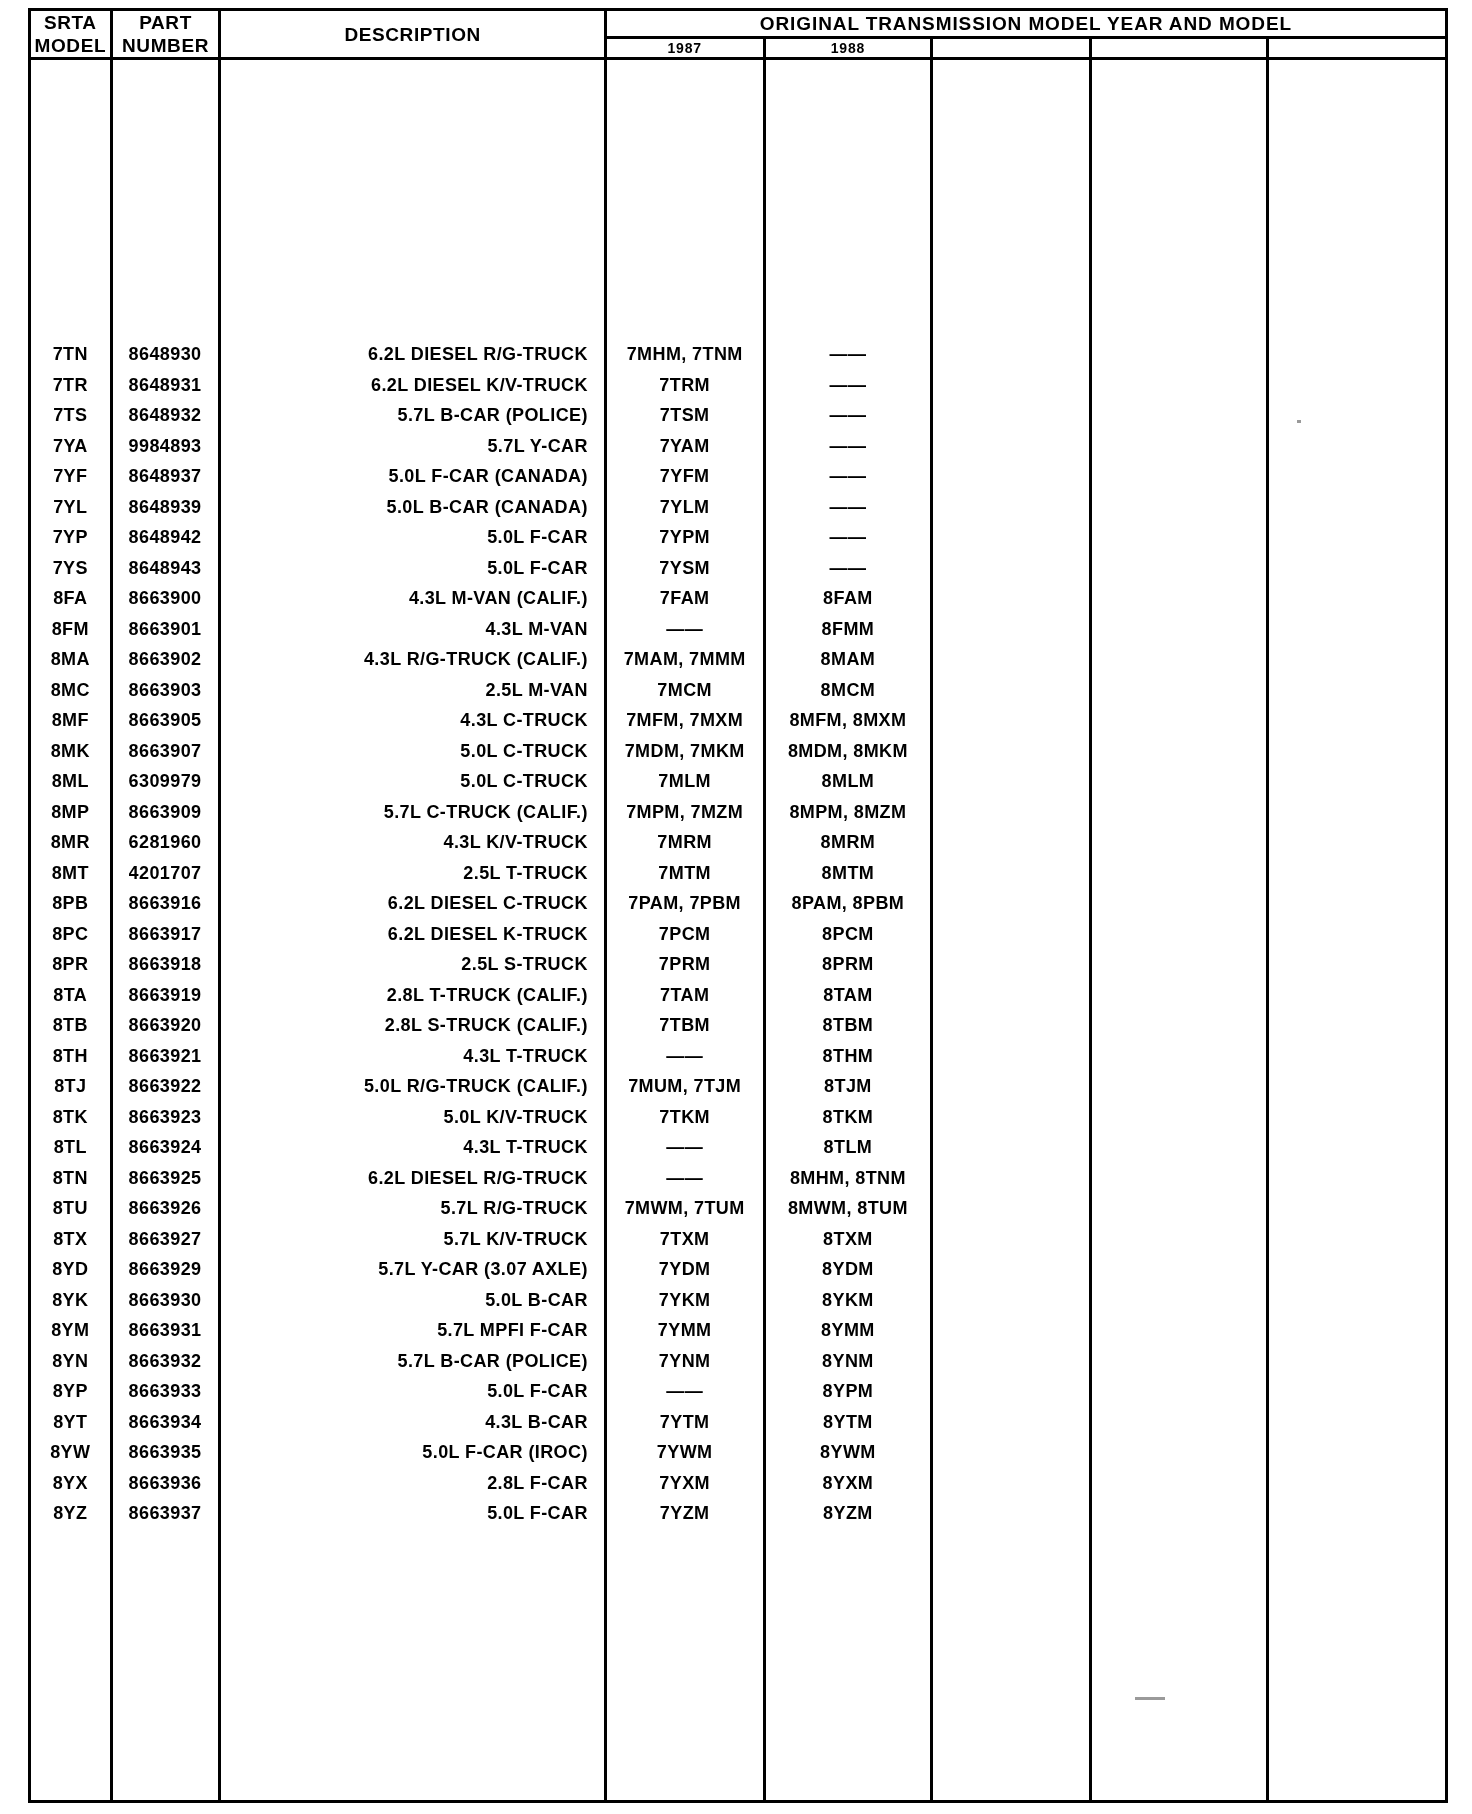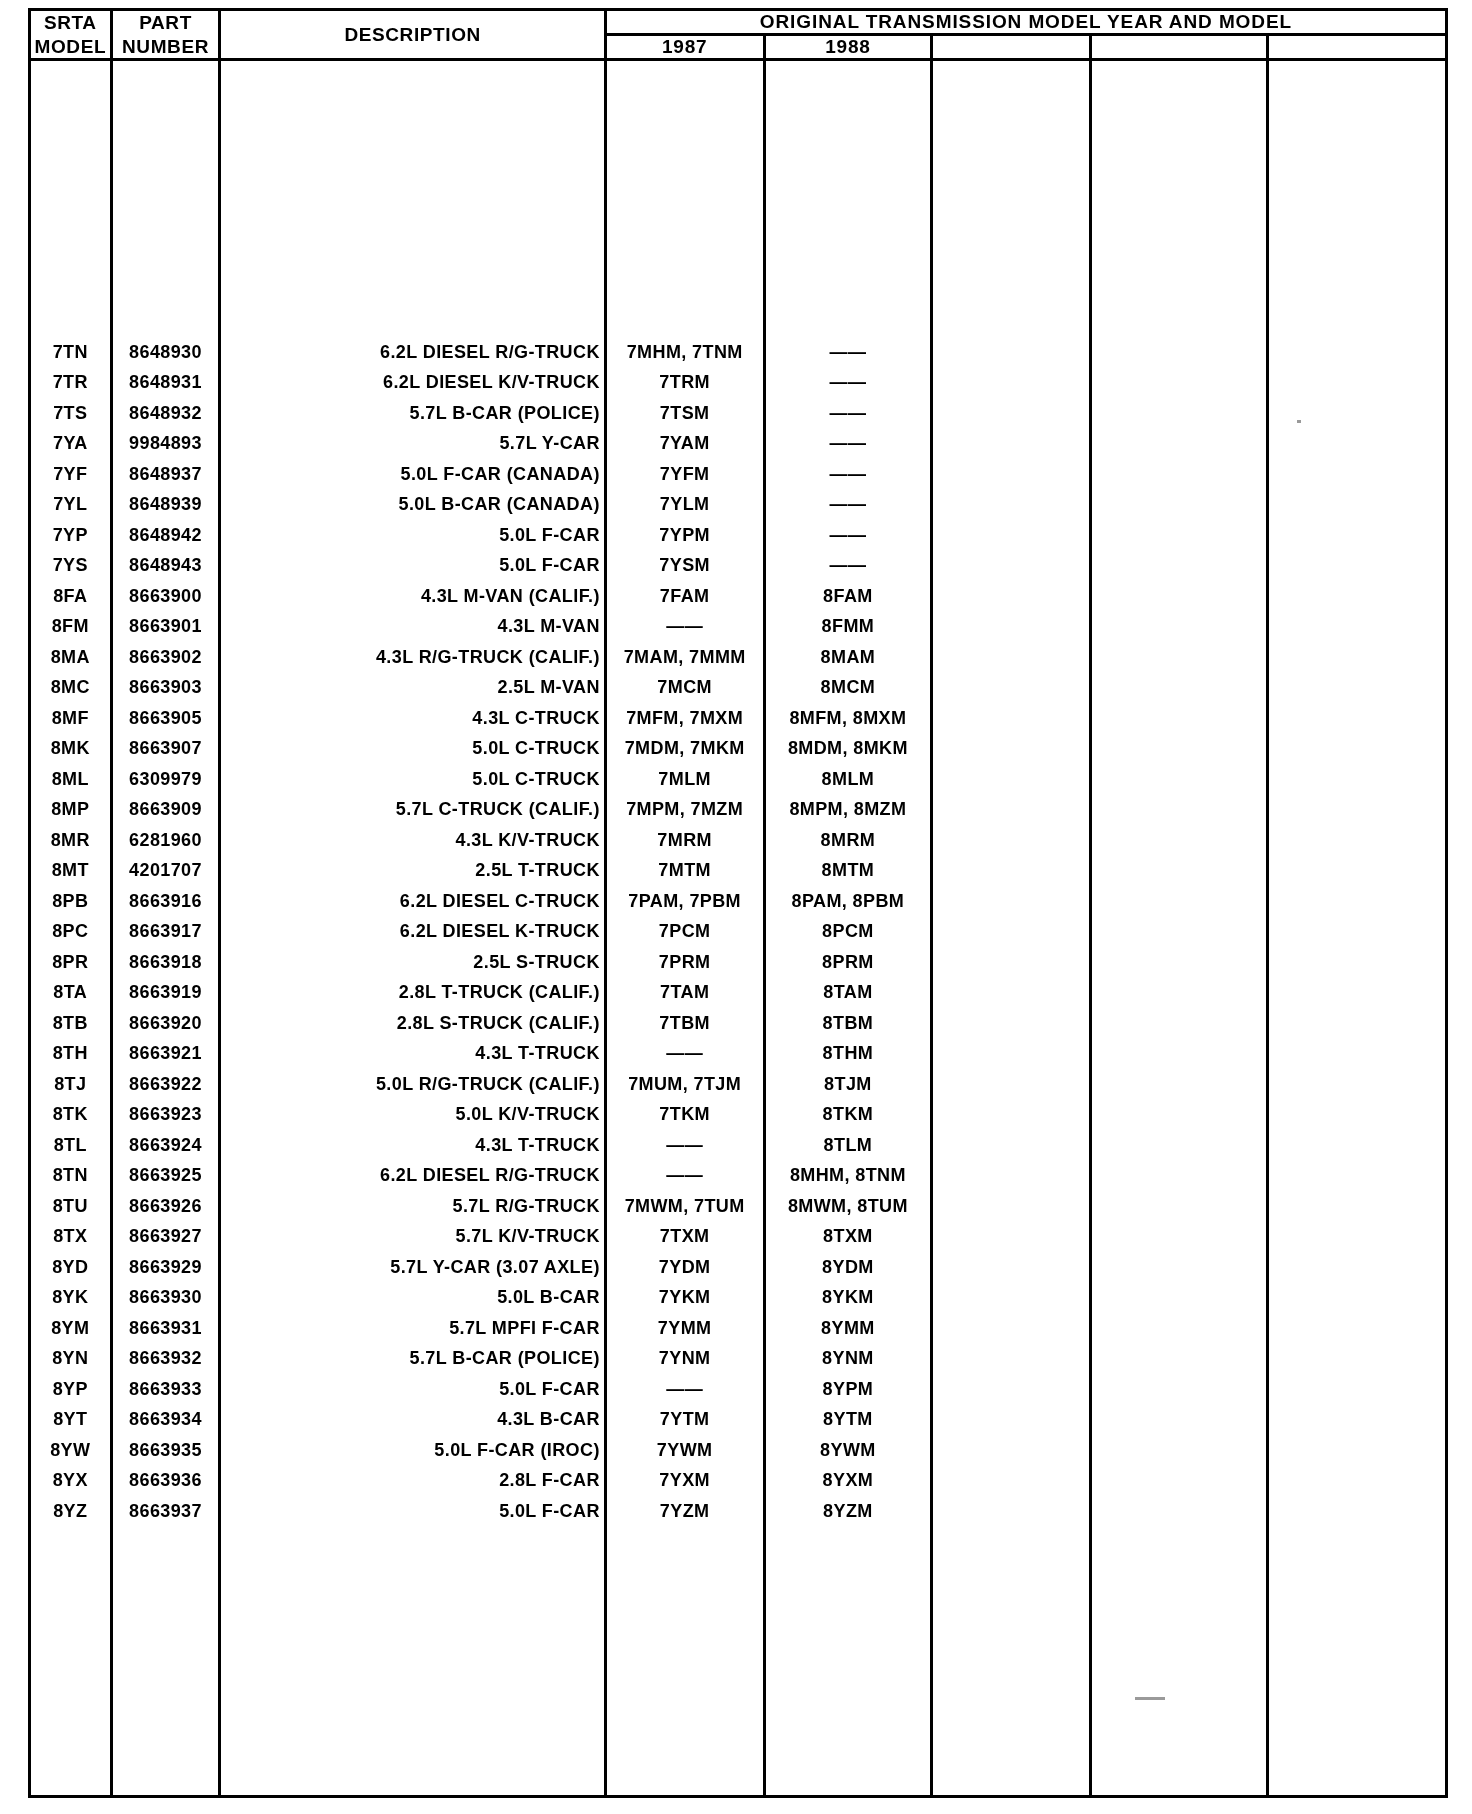--- a/index.html
+++ b/index.html
@@ -54,44 +54,44 @@
     text-align: center;
     font-weight: bold;
     font-size: 19px;
     letter-spacing: 0.9px;
     padding: 6px 4px 5px 4px;
     margin-left: 32px;
   }
   .hdr-year {
     text-align: center;
     font-weight: bold;
-    font-size: 19px;
+    font-size: 14px;
     letter-spacing: 0.8px;
     padding: 5px 2px 6px 2px;
   }
 
   td.body-cell {
     vertical-align: top;
     padding: 0;
   }
   .rows {
     padding: 7px 0 0 0;
-    margin: 4px;
+    margin: 16px;
   }
   .cellline {
     height: 30.5px;
     line-height: 30.5px;
     font-size: 18px;
     font-weight: bold;
     letter-spacing: 0.4px;
     white-space: nowrap;
     overflow: hidden;
   }
   .col-srta .cellline { text-align: center; }
-  .col-part .cellline { text-align: center; }
+  .col-part .cellline { }
   .col-desc .cellline { text-align: right; padding-left: 14px; }
   .col-year .cellline { text-align: center; }
 
   .empty-col { background: #ffffff; }
 
   .speck {
     position: absolute;
     background: #9a9a9a;
     width: 4px;
     height: 3px;

